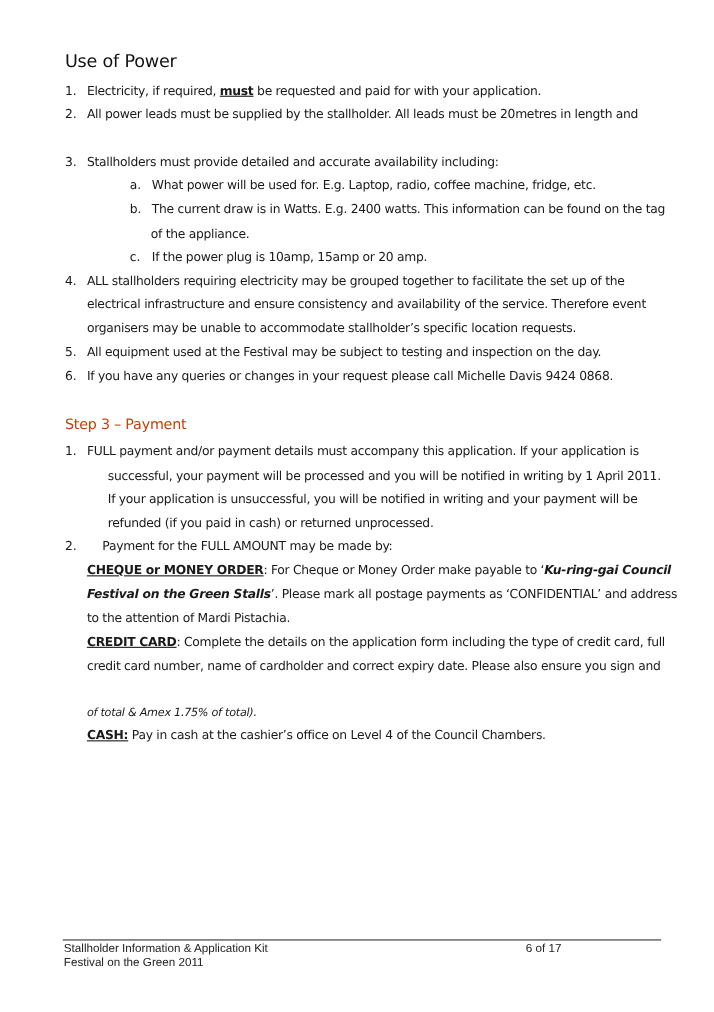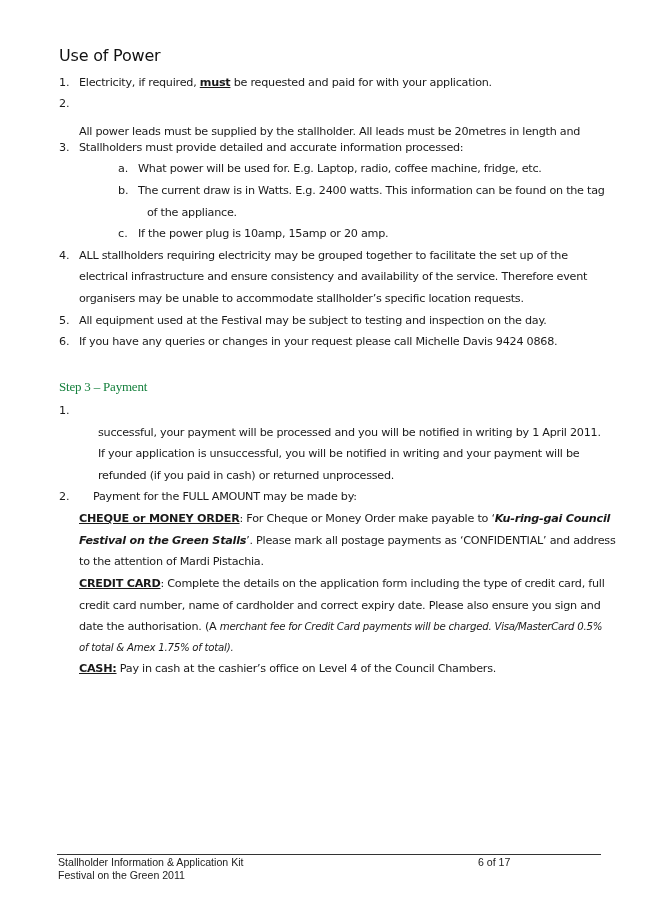--- a/index.html
+++ b/index.html
@@ -1,20 +1,20 @@
 <!DOCTYPE html>
 <html><head>
 <meta charset="utf-8">
 <style>
   html, body { margin:0; padding:0; background:#ffffff; }
   body { width:649px; height:920px; position:relative; overflow:hidden;
          font-family:"DejaVu Sans", sans-serif; color:#1a1a1a; }
   .page { position:absolute; left:0; top:0; width:584px; height:920px; }
   .h1 { position:absolute; left:59px; top:46px; font-size:16px; color:#111; letter-spacing:-0.2px; }
-  .h2 { position:absolute; left:59px; top:379px; font-size:13px; color:#15803d; letter-spacing:-0.2px;font-family:Liberation Serif, serif; }
+  .h2 { position:absolute; left:59px; top:379px; font-size:13px; color:#c2410c; letter-spacing:-0.2px; }
   .line { position:absolute; font-size:11.2px; line-height:14px; white-space:nowrap; letter-spacing:-0.25px; }
   .num { position:absolute; font-size:11.2px; line-height:14px; }
   .u { text-decoration:underline; }
   .b { font-weight:bold; }
   .bi { font-weight:bold; font-style:italic; }
   .small-i { font-style:italic; font-size:10.2px; }
   .footer-rule { position:absolute; left:57px; top:854px; width:544px; height:1px; background:#333; }
   .footer { position:absolute; font-family:"Liberation Sans", sans-serif; font-size:10.6px; color:#222; line-height:13px;text-align:center; }
 </style>
 </head>
@@ -23,71 +23,69 @@
 <div class="page">
 
   <div class="h1">Use of Power</div>
 
   <div class="num" style="left:59px;top:76px;">1.</div>
   <div class="line" style="left:79px;top:76px;">
     <span>Electricity, if required, </span><span class="u b">must</span><span> be requested and paid for with your application.</span>
   </div>
 
   <div class="num" style="left:59px;top:97px;">2.</div>
-  <div class="line" style="left:79px;top:97px;margin-top:28px;">All power leads must be supplied by the stallholder. All leads must be 20metres in length and</div>
+  <div class="line" style="left:79px;top:97px;">All power leads must be supplied by the stallholder. All leads must be 20metres in length and</div>
 
   <div class="num" style="left:59px;top:141px;">3.</div>
-  <div class="line" style="left:79px;top:141px;">Stallholders must provide detailed and accurate information processed:</div>
+  <div class="line" style="left:79px;top:141px;">Stallholders must provide detailed and accurate availability including:</div>
 
   <div class="num" style="left:118px;top:162px;">a.</div>
   <div class="line" style="left:138px;top:162px;">What power will be used for. E.g. Laptop, radio, coffee machine, fridge, etc.</div>
 
   <div class="num" style="left:118px;top:184px;">b.</div>
   <div class="line" style="left:138px;top:184px;">The current draw is in Watts. E.g. 2400 watts. This information can be found on the tag</div>
-  <div class="line" style="left:147px;top:206px;text-align:center;">of the appliance.</div>
+  <div class="line" style="left:137px;top:206px;text-align:center;">of the appliance.</div>
 
   <div class="num" style="left:118px;top:227px;">c.</div>
   <div class="line" style="left:138px;top:227px;">If the power plug is 10amp, 15amp or 20 amp.</div>
 
   <div class="num" style="left:59px;top:249px;">4.</div>
   <div class="line" style="left:79px;top:249px;">ALL stallholders requiring electricity may be grouped together to facilitate the set up of the</div>
   <div class="line" style="left:79px;top:270px;">electrical infrastructure and ensure consistency and availability of the service. Therefore event</div>
   <div class="line" style="left:79px;top:292px;">organisers may be unable to accommodate stallholder’s specific location requests.</div>
 
   <div class="num" style="left:59px;top:314px;">5.</div>
   <div class="line" style="left:79px;top:314px;">All equipment used at the Festival may be subject to testing and inspection on the day.</div>
 
   <div class="num" style="left:59px;top:335px;">6.</div>
   <div class="line" style="left:79px;top:335px;">If you have any queries or changes in your request please call Michelle Davis 9424 0868.</div>
 
   <div class="h2">Step 3 – Payment</div>
 
   <div class="num" style="left:59px;top:404px;">1.</div>
+  <div class="line" style="left:79px;top:404px;">FULL payment and/or payment details must accompany this application. If your application is</div>
   <div class="line" style="left:98px;top:426px;">successful, your payment will be processed and you will be notified in writing by 1 April 2011.</div>
   <div class="line" style="left:98px;top:447px;">If your application is unsuccessful, you will be notified in writing and your payment will be</div>
   <div class="line" style="left:98px;top:469px;">refunded (if you paid in cash) or returned unprocessed.</div>
 
   <div class="num" style="left:59px;top:490px;">2.</div>
   <div class="line" style="left:93px;top:490px;">Payment for the FULL AMOUNT may be made by:</div>
 
   <div class="line" style="left:79px;top:512px;">
     <span class="u b">CHEQUE or MONEY ORDER</span><span>: For Cheque or Money Order make payable to ‘</span><span class="bi">Ku-ring-gai Council</span>
   </div>
   <div class="line" style="left:79px;top:534px;">
     <span class="bi">Festival on the Green Stalls</span><span>’. Please mark all postage payments as ‘CONFIDENTIAL’ and address</span>
   </div>
   <div class="line" style="left:79px;top:555px;">to the attention of Mardi Pistachia.</div>
 
   <div class="line" style="left:79px;top:577px;">
     <span class="u b">CREDIT CARD</span><span>: Complete the details on the application form including the type of credit card, full</span>
   </div>
   <div class="line" style="left:79px;top:599px;">credit card number, name of cardholder and correct expiry date. Please also ensure you sign and</div>
-  <div class="line" style="left:79px;top:620px;">
-    <span>date the authorisation.  (A </span><span class="small-i">merchant fee for Credit Card payments will be charged. Visa/MasterCard 0.5%</span>
-  </div>
   <div class="line" style="left:79px;top:641px;">
     <span class="small-i">of total &amp; Amex 1.75% of total).</span>
   </div>
 
   <div class="line" style="left:79px;top:662px;">
     <span class="u b">CASH:</span><span> Pay in cash at the cashier’s office on Level 4 of the Council Chambers.</span>
   </div>
 
   <div class="footer-rule"></div>
   <div class="footer" style="left:58px;top:856px;">Stallholder Information &amp; Application Kit</div>

